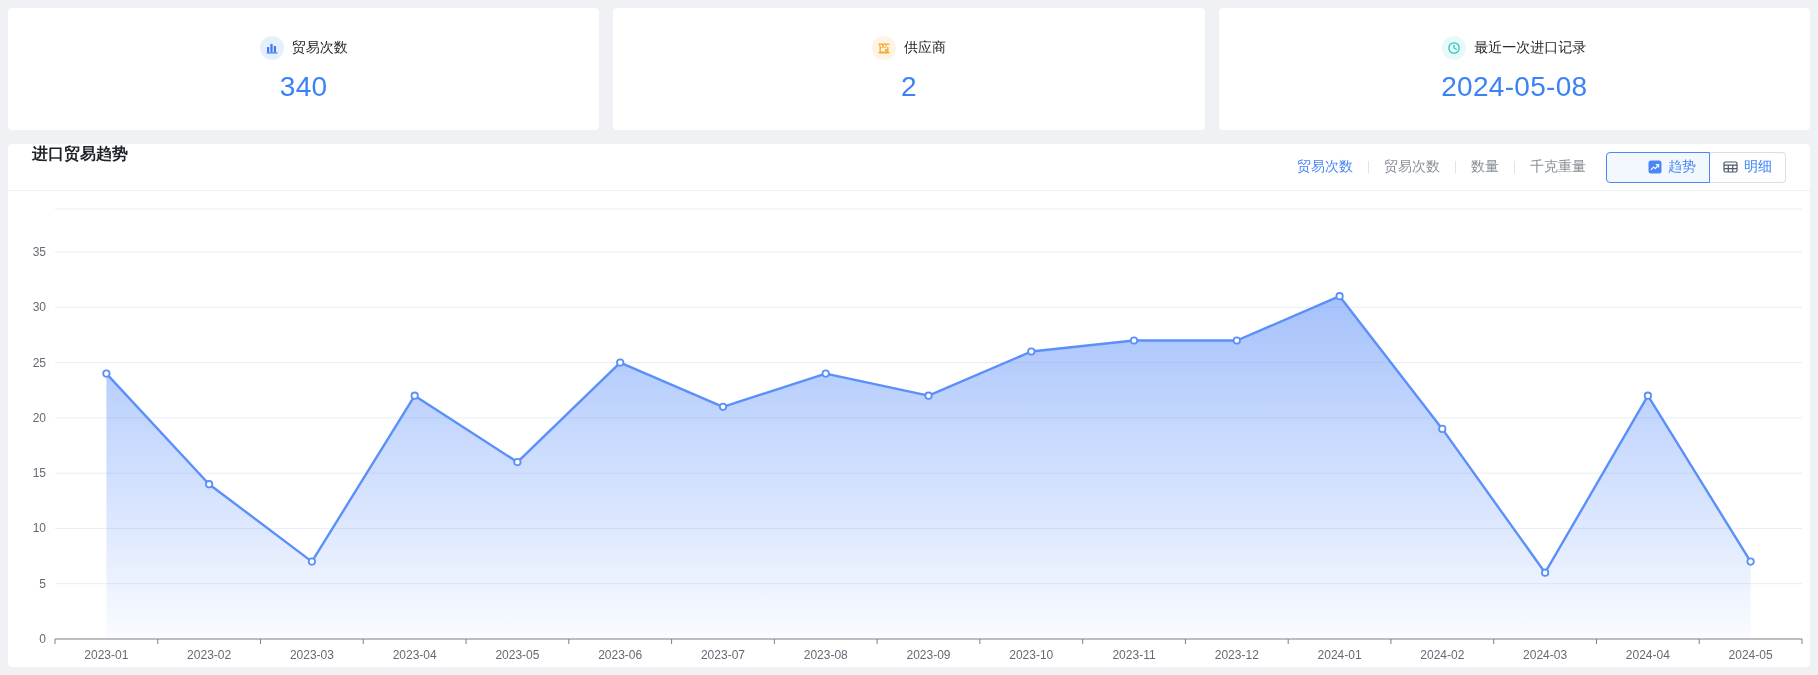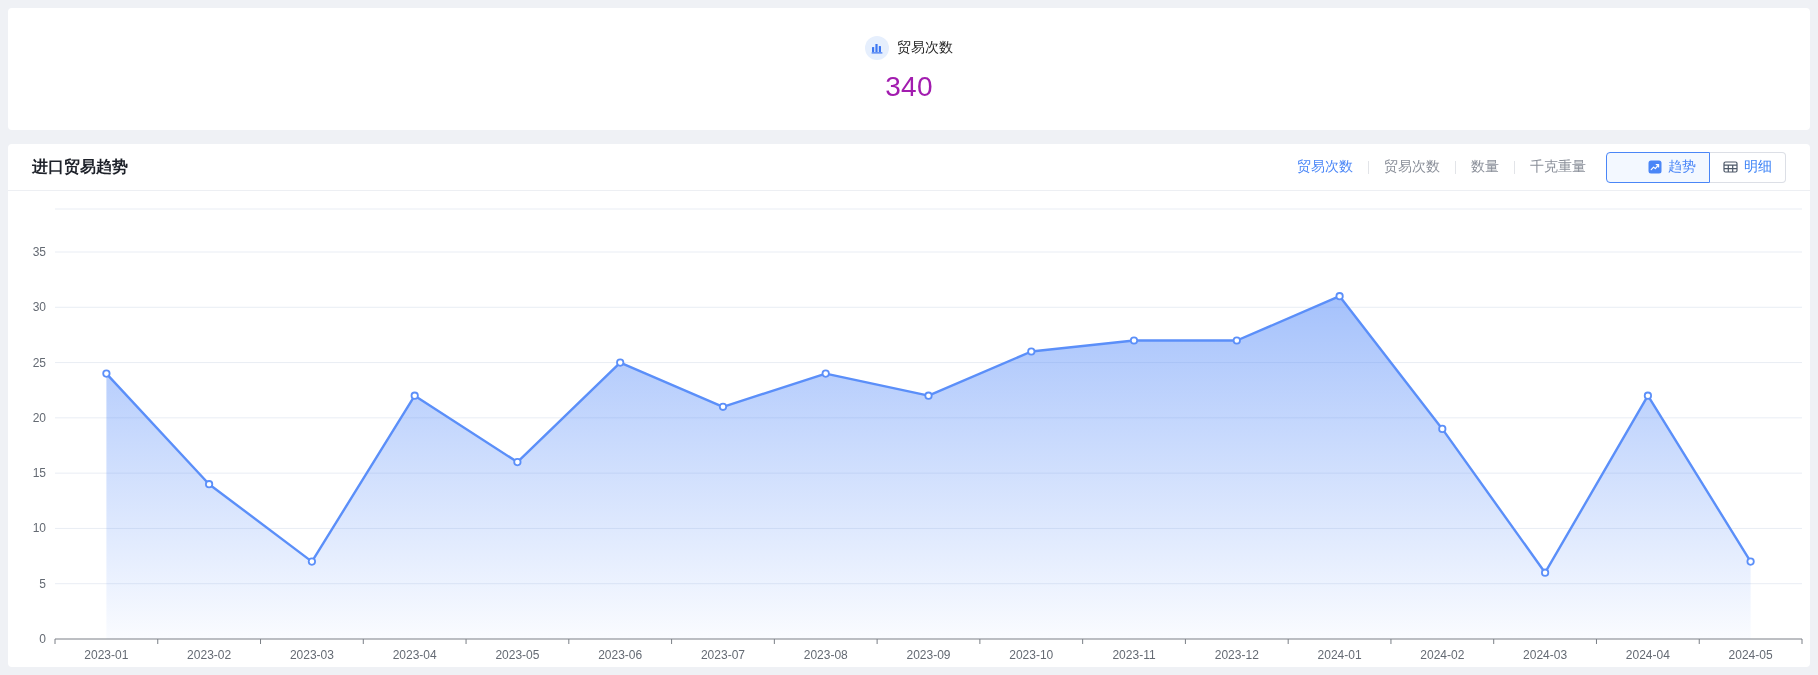--- a/index.html
+++ b/index.html
@@ -9,25 +9,25 @@
     background:#EFF1F5;
     font-family:"Liberation Sans","DejaVu Sans",sans-serif;
   }
   .page { width:100%; height:100%; padding:8px; display:flex; flex-direction:column; gap:14px; }
 
   
   .stats-row { display:flex; gap:14px; flex:0 0 122px; }
   .stat-card { flex:1; background:#fff; border-radius:4px; display:flex; flex-direction:column; align-items:center; justify-content:center; gap:11px; }
   .stat-head { display:flex; align-items:center; gap:8px; font-size:14px; color:#262626; }
   .icon-circle { width:24px; height:24px; border-radius:50%; display:flex; align-items:center; justify-content:center; }
-  .stat-value { font-size:28px; color:#a21caf; font-weight:500; letter-spacing:.3px; }
+  .stat-value { font-size:28px; color:#3b82f6; font-weight:500; letter-spacing:.3px; }
 
   
   .trend-card { flex:1; background:#fff; border-radius:4px; display:flex; flex-direction:column; min-height:0; }
-  .trend-header { display:flex; align-items:center; justify-content:space-between; padding:0 24px 0 24px; height:47px; border-bottom:1px solid #EDEFF3; flex:0 0 47px;gap:36px; }
+  .trend-header { display:flex; justify-content:space-between; padding:0 24px 0 24px; height:47px; border-bottom:1px solid #EDEFF3; flex:0 0 47px;gap:36px; }
   .trend-title { font-size:16px; font-weight:700; color:#1D2129; }
   .header-right { display:flex; align-items:center; }
   .metric-tabs { display:flex; align-items:center; gap:15px; font-size:14px; margin-right:20px; }
   .metric-tab { color:#8A8F99; cursor:pointer; }
   .metric-tab.active { color:#4A86F7; }
   .tab-sep { width:1px; height:13px; background:#E2E4E8; }
   .view-toggle { display:flex; }
   .toggle-btn { display:flex; align-items:center; gap:6px; height:31px; padding:0 13px; font-size:14px; border:1px solid #DCDFE6; background:#fff; color:#3b82f6; cursor:pointer; }
   .toggle-btn.active { border-color:#4A86F7; color:#4A86F7; background:#F3F8FF; position:relative; z-index:1; }
   .toggle-btn.left  { border-radius:4px 0 0 4px;padding-left:41px; }
@@ -51,21 +51,48 @@
             <rect x="5.4" y="3" width="2.2" height="8" rx="0.5" fill="#3D77F2"></rect>
             <rect x="8.8" y="5" width="2.2" height="6" rx="0.5" fill="#3D77F2"></rect>
             <rect x="1.5" y="11.2" width="11" height="1.4" rx="0.7" fill="#3D77F2"></rect>
           </svg>
         </span>
         <span>贸易次数</span>
       </div>
       <div class="stat-value">340</div>
     </div>
 
-
+    <div class="stat-card">
+      <div class="stat-head">
+        <span class="icon-circle" style="background:#FDF4E6">
+          <svg width="14" height="14" viewBox="0 0 14 14" fill="none" stroke="#F6A724" stroke-width="1.3">
+            <path d="M2 3.2 H12" stroke-linecap="round"></path>
+            <path d="M2.8 3.2 V5 a1.6 1.6 0 0 0 3.2 0 V3.2 M6 3.2 V5 a1.6 1.6 0 0 0 3.2 0 V3.2" stroke-width="1"></path>
+            <path d="M3.2 6.5 V11.5 H10.8 V6.5" stroke-linecap="round"></path>
+            <path d="M2.2 11.5 H11.8" stroke-linecap="round"></path>
+            <rect x="8" y="8.2" width="2" height="2" fill="#F6A724" stroke="none"></rect>
+          </svg>
+        </span>
+        <span>供应商</span>
+      </div>
+      <div class="stat-value">2</div>
+    </div>
+
+    <div class="stat-card">
+      <div class="stat-head">
+        <span class="icon-circle" style="background:#E7F9F8">
+          <svg width="14" height="14" viewBox="0 0 14 14" fill="none" stroke="#2EC5BE" stroke-width="1.3">
+            <circle cx="7" cy="7" r="5.2"></circle>
+            <path d="M7 4.2 V7 L9.3 8.3" stroke-linecap="round" stroke-linejoin="round"></path>
+          </svg>
+        </span>
+        <span>最近一次进口记录</span>
+      </div>
+      <div class="stat-value">2024-05-08</div>
+    </div>
 
   </div>
 
   <div class="trend-card">
     <div class="trend-header">
       <div class="trend-title">进口贸易趋势</div>
       <div class="header-right">
         <div class="metric-tabs">
           <span class="metric-tab active">贸易次数</span>
           <span class="tab-sep"></span>

